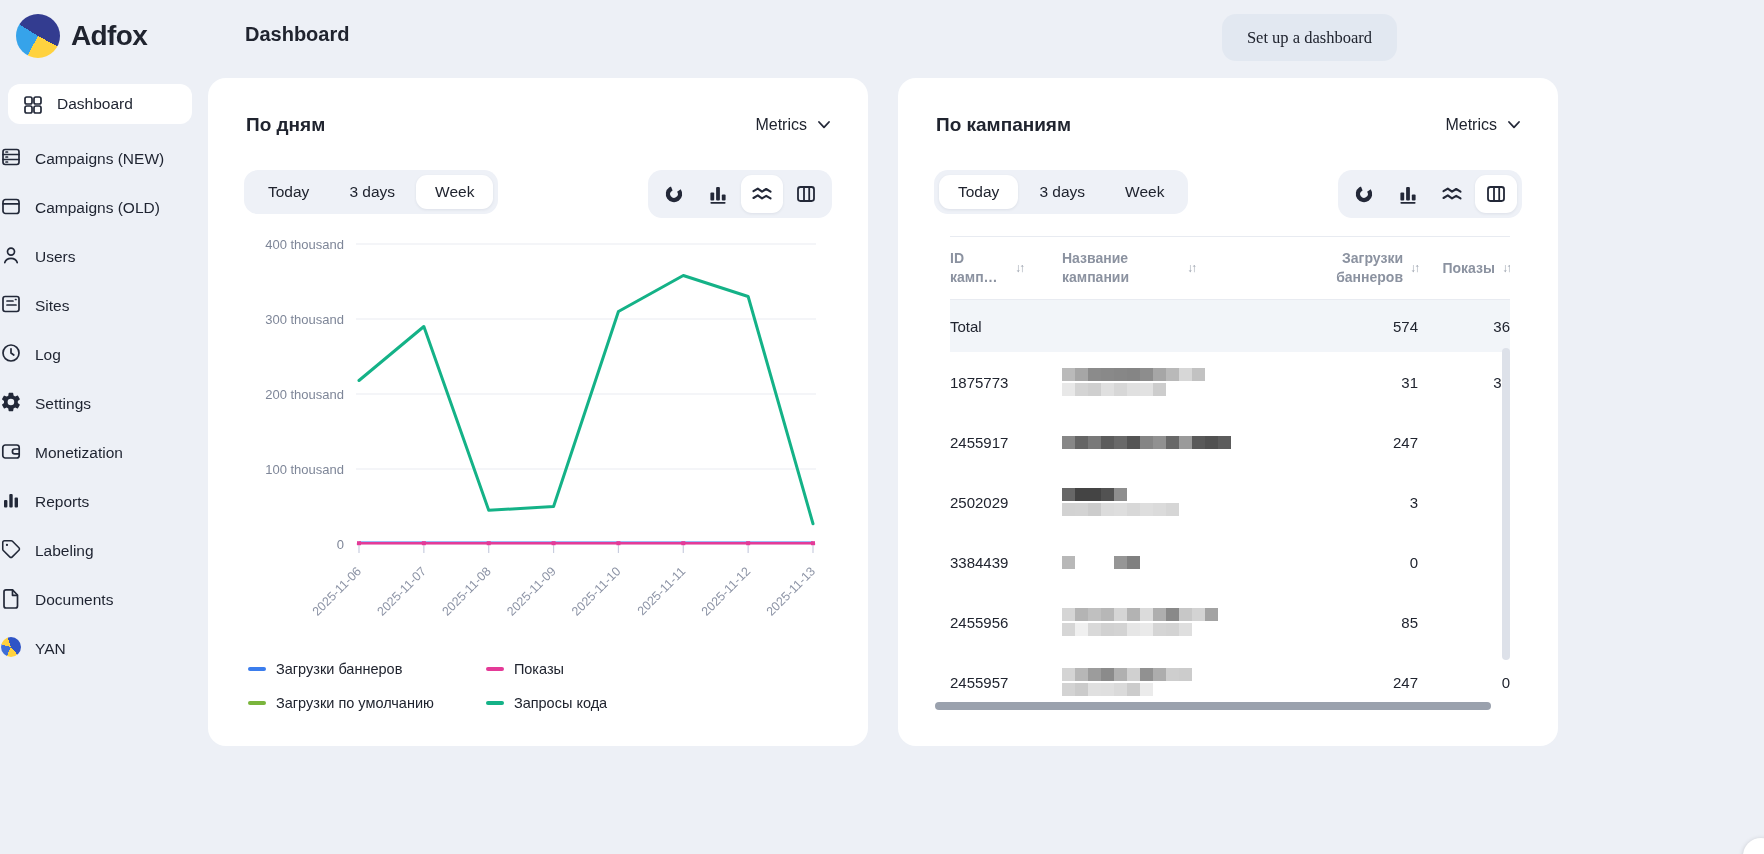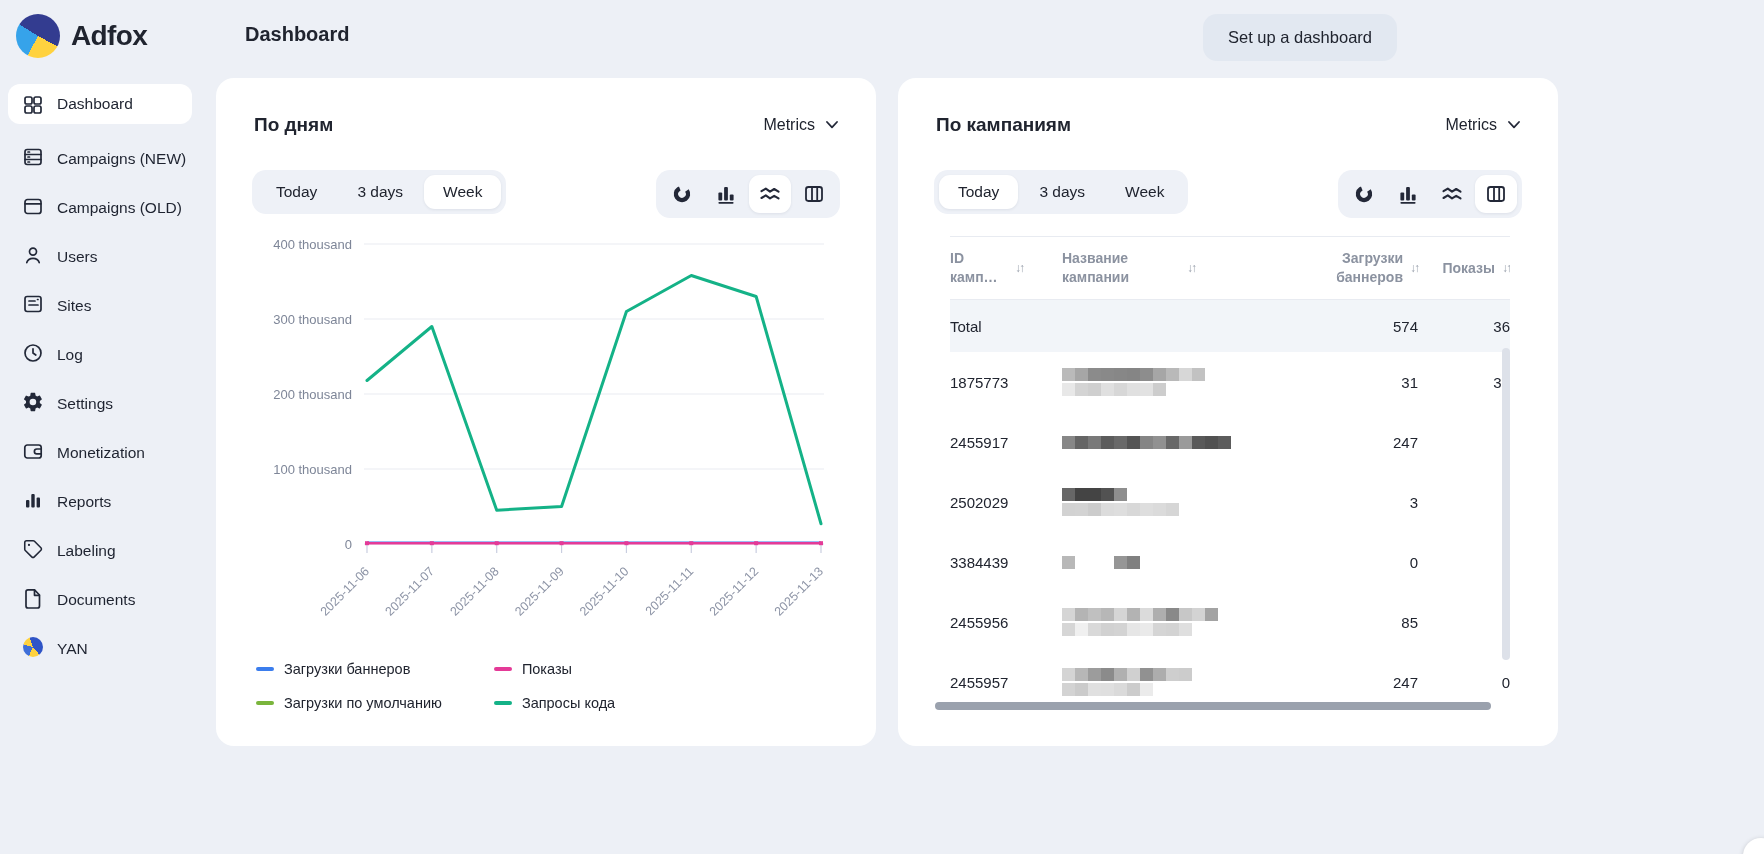--- a/index.html
+++ b/index.html
@@ -11,35 +11,35 @@
   }
   
   .topbar{position:absolute;left:0;top:4px;width:100%;height:66px}
   .brand{position:absolute;left:16px;top:10px;display:flex;align-items:center;gap:11px}
   .logo{width:44px;height:44px;border-radius:50%;
     background:conic-gradient(from 0deg,#333c90 0 118deg,#ffd23f 118deg 208deg,#36a3ea 208deg 302deg,#333c90 302deg 360deg)}
   .brand-name{font-size:28px;font-weight:700;letter-spacing:-.6px;color:#20242f}
   .page-title{position:absolute;left:245px;top:19px;font-size:20px;font-weight:700}
   .btn{position:absolute;top:10px;height:47px;border:none;border-radius:14px;
     display:flex;align-items:center;padding:0 25px;font-size:16.5px;cursor:pointer;
-    font-family:Liberation Sans, sans-serif;color:#20242f;white-space:nowrap}
+    font-family:Liberation Serif, serif;color:#20242f;white-space:nowrap}
   .btn-setup{right:367px;background:#e2e8f1}
   .btn-add{right:211px;background:#fdd13c}
   
   .sidebar{position:absolute;left:0;top:84px;width:212px;display:flex;flex-direction:column}
-  .side-item{display:flex;align-items:flex-start;gap:13px;padding-left:22px;min-height:28px;
+  .side-item{display:flex;align-items:flex-start;gap:13px;min-height:28px;
     margin-bottom:21px;font-size:15.5px;cursor:pointer;color:#1e2330}
   .side-item .s-icon{width:22px;height:22px;flex:0 0 22px;display:flex;align-items:center;justify-content:center;margin-top:1px}
   .side-item .lbl{line-height:1.5;padding-top:2px}
   .side-item.active{background:#fff;border-radius:12px;margin-left:8px;width:170px;
     padding:6px 0 6px 14px;min-height:28px;align-items:center}
   .side-item.active .lbl{padding-top:0}
   
   .card{position:absolute;top:78px;width:660px;height:668px;background:#fff;border-radius:18px}
-  .card.left{left:216px}
+  .card.left{left:208px}
   .card.right{left:898px}
   .card-title{position:absolute;left:38px;top:36px;font-size:19px;font-weight:700}
   .metrics{position:absolute;right:38px;top:38px;display:flex;align-items:center;gap:11px;
     font-size:16px;cursor:pointer}
   .chev{width:12px;height:8px}
   .seg{position:absolute;left:36px;top:92px;display:flex;align-items:center;
     background:#eef1f7;border-radius:14px;padding:5px;gap:2px}
   .seg .opt{padding:8px 19px;font-size:15.5px;border-radius:11px;cursor:pointer;white-space:nowrap}
   .seg .opt.active{background:#fff;box-shadow:0 1px 3px rgba(30,40,70,.08)}
   .views{position:absolute;right:36px;top:92px;display:flex;align-items:center;

